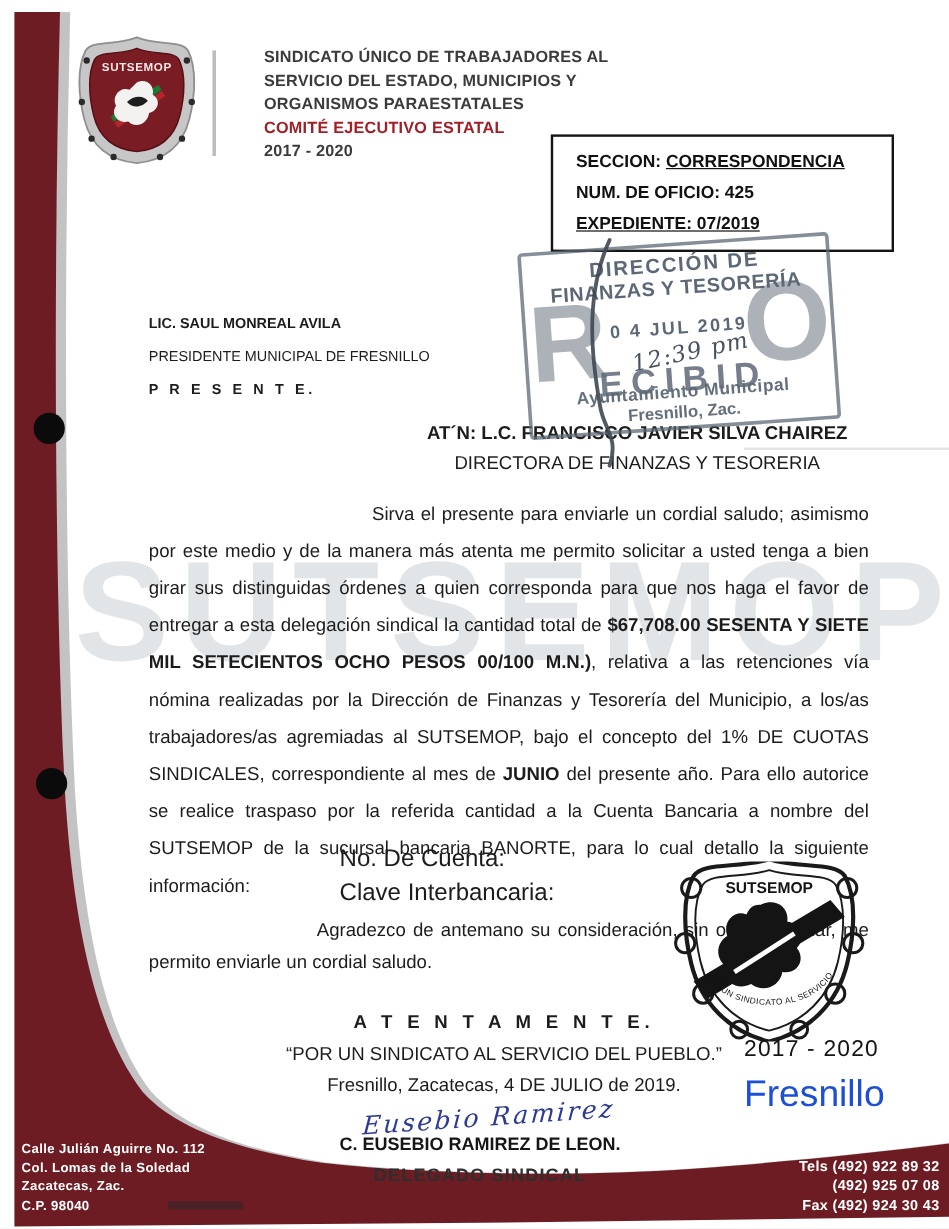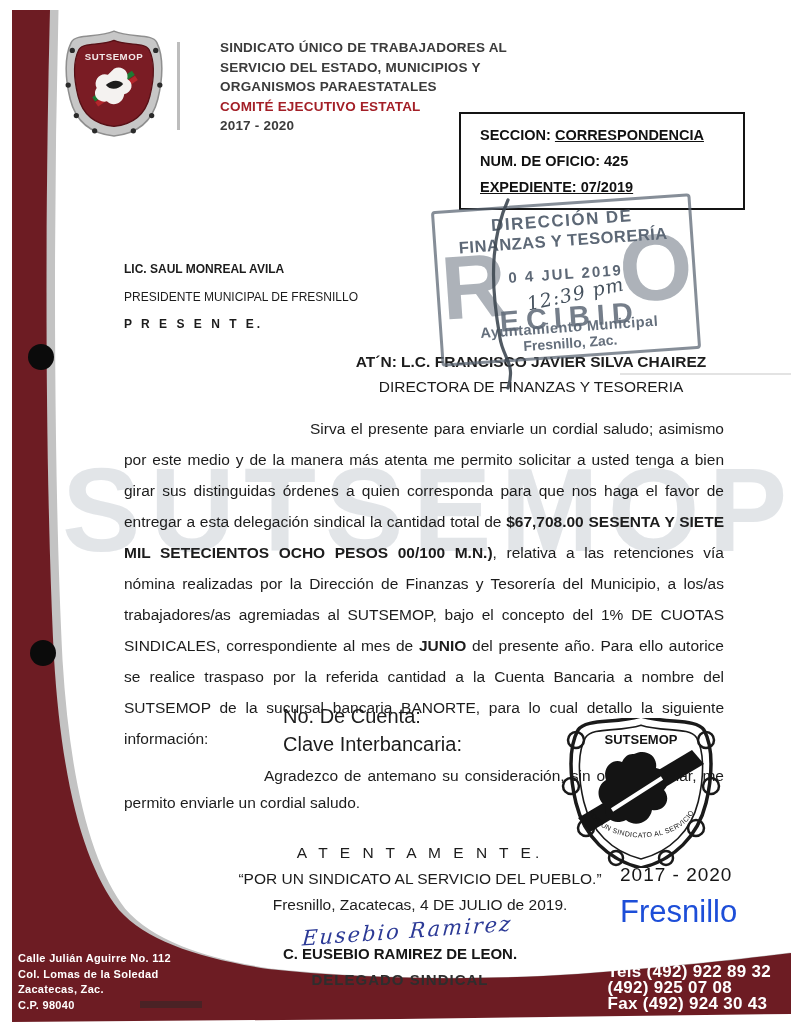--- a/index.html
+++ b/index.html
@@ -47,38 +47,38 @@
   .recipient .presente{font-weight:bold;letter-spacing:3px;}
   .attention{left:336px;top:349px;width:390px;z-index:3;text-align:center;font-size:15.5px;line-height:25px;}
   .attention .a1{font-weight:bold;}
   .bodyp{left:124px;top:413px;width:600px;z-index:3;font-size:15.5px;line-height:31px;
          text-align:justify;margin:0;}
   .indent1{text-indent:186px;}
   .indent2{text-indent:140px;}
   .account{left:283px;top:702px;z-index:3;font-size:20px;line-height:28px;}
   .p2{left:124px;top:762px;width:600px;z-index:3;font-size:15.5px;line-height:27px;text-align:justify;margin:0;}
   .closing{left:130px;top:840px;width:580px;z-index:3;text-align:center;font-size:15.5px;line-height:26px;}
-  .closing .at{letter-spacing:4px;}
+  .closing .at{letter-spacing:4px;font-weight:bold;}
 
   
   .watermark{left:62px;top:442px;z-index:2;font-size:118px;font-weight:bold;letter-spacing:9px;
              color:#ccd1d7;opacity:.55;white-space:nowrap;}
 
   
   .seal{left:556px;top:718px;z-index:3;}
   .seal-period{left:620px;top:864px;z-index:3;font-size:19px;color:#151515;letter-spacing:1px;}
   .seal-city{left:620px;top:894px;z-index:3;font-size:31px;color:#1d4ed8;}
   .sig-hand{left:302px;top:919px;z-index:4;font-family:"DejaVu Serif",serif;font-style:italic;
             font-size:21px;color:#2c3a96;transform:rotate(-4deg) skewX(-8deg);letter-spacing:2px;white-space:nowrap;}
   .sig-name{left:230px;top:945px;width:340px;z-index:3;text-align:center;font-size:15px;font-weight:bold;color:#161616;}
   .sig-title{left:230px;top:971px;width:340px;z-index:3;text-align:center;font-size:15px;font-weight:bold;color:#2e2e2e;letter-spacing:1px;}
 
   
   .addr{left:18px;top:951px;z-index:3;color:#ffffff;font-size:11px;font-weight:bold;line-height:15.5px;letter-spacing:.3px;}
-  .phones{right:20px;top:964px;z-index:3;color:#ffffff;font-size:17px;font-weight:bold;line-height:16px;text-align:left;letter-spacing:.3px;}
+  .phones{right:8px;top:964px;z-index:3;color:#ffffff;font-size:12px;font-weight:bold;line-height:16px;text-align:right;letter-spacing:.3px;}
   .smudge{left:140px;top:1001px;width:62px;height:7px;background:rgba(45,40,40,.55);filter:blur(.6px);z-index:3;}
   .scan-line{left:620px;top:373px;width:171px;height:2px;background:#e3e3e3;z-index:2;}
 </style>
 </head>
 <body>
 
 <div class="page">
 
   <svg class="swoosh" width="791" height="1024" viewBox="0 0 791 1024">
     <path d="M54,10 C48,250 50,500 58,660 C66,790 88,868 122,912 C150,944 200,962 270,973 C360,983 480,985 580,978 C660,972 720,966 791,957" fill="none" stroke="#c3c3c3" stroke-width="9"></path>

